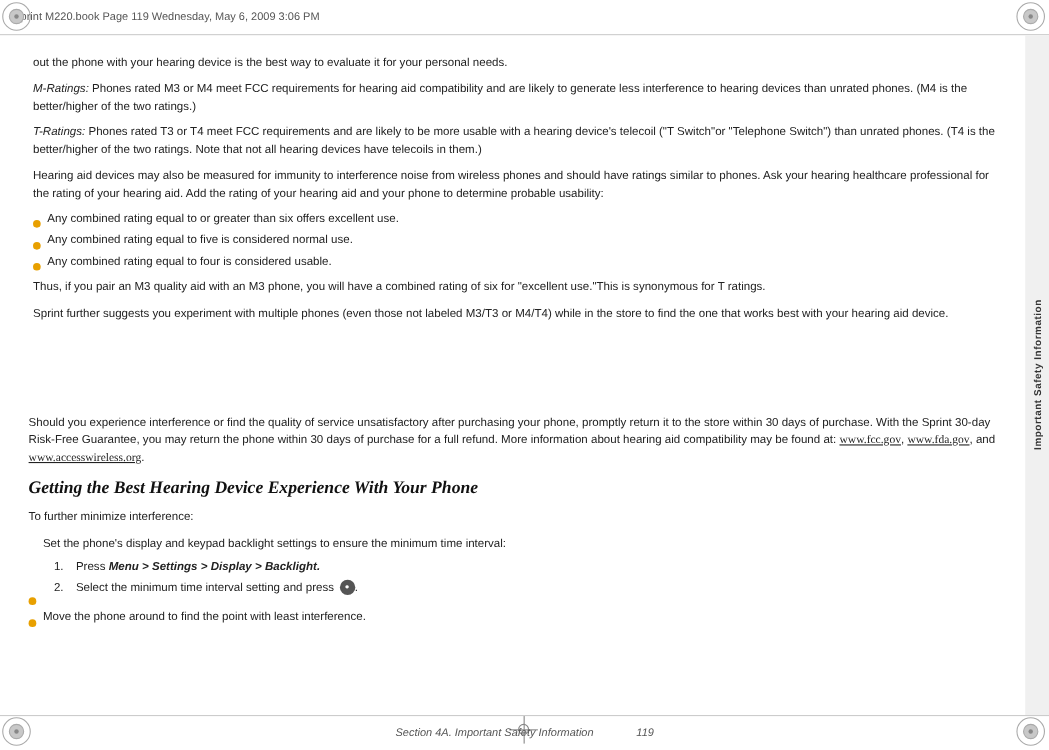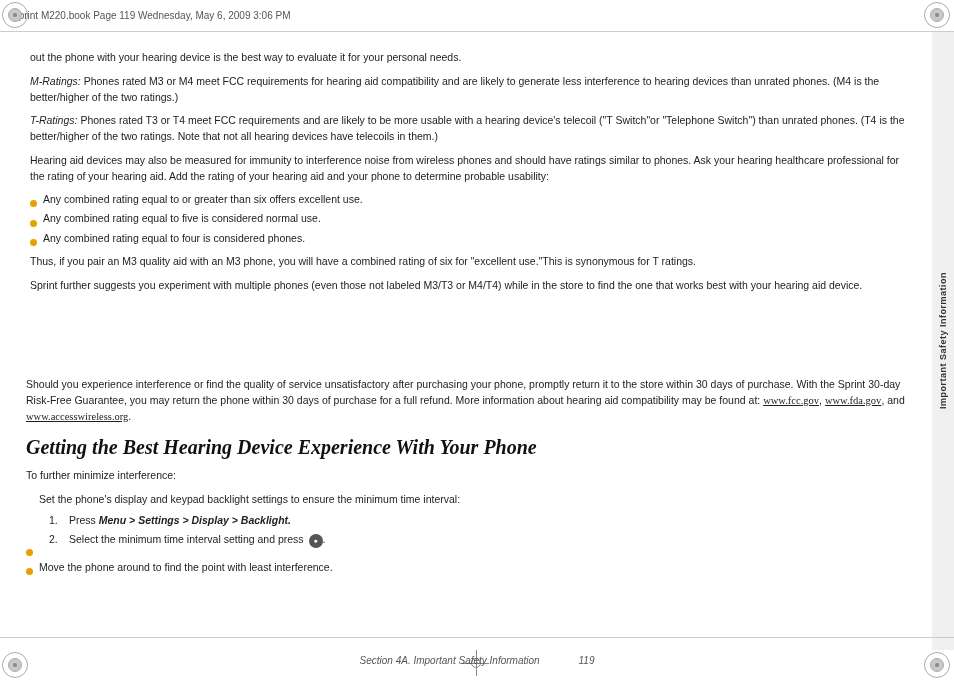--- a/index.html
+++ b/index.html
@@ -122,21 +122,21 @@
     }
 
     .bold-label {
       font-weight: normal;
       font-style: italic;
     }
 
     .section-heading {
       font-family: Georgia, serif;
       font-style: italic;
-      font-size: 20px;
+      font-size: 16px;
       font-weight: bold;
       margin-bottom: 8px;
       margin-top: 10px;
       line-height: 1.3;
       color: #111;
     }
 
     .bullet-list {
       list-style: none;
       margin: 6px 0 8px 0;
@@ -204,21 +204,21 @@
       text-decoration: underline;
       font-family: Liberation Serif, serif;
     }
 
     
     .footer-bar {
       position: absolute;
       bottom: 0;
       left: 0;
       right: 0;
-      height: 45px;
+      height: 32px;
       border-top: 1px solid #ccc;
       display: flex;
       align-items: center;
       justify-content: center;
       font-size: 10px;
       color: #555;
       font-style: italic;
     }
 
     
@@ -365,21 +365,21 @@
         <li>
           <div class="bullet-dot"></div>
           <span>Any combined rating equal to or greater than six offers excellent use.</span>
         </li>
         <li>
           <div class="bullet-dot"></div>
           <span>Any combined rating equal to five is considered normal use.</span>
         </li>
         <li>
           <div class="bullet-dot"></div>
-          <span>Any combined rating equal to four is considered phones.</span>
+          <span>Any combined rating equal to four is considered usable.</span>
         </li>
       </ul>
 
       <p>Thus, if you pair an M3 quality aid with an M3 phone, you will have a combined rating of six for "excellent use."This is synonymous for T ratings.</p>
 
       <p>Sprint further suggests you experiment with multiple phones (even those not labeled M3/T3 or M4/T4) while in the store to find the one that works best with your hearing aid device.</p>
 
     </div>
 
     <div class="column-divider"></div>

